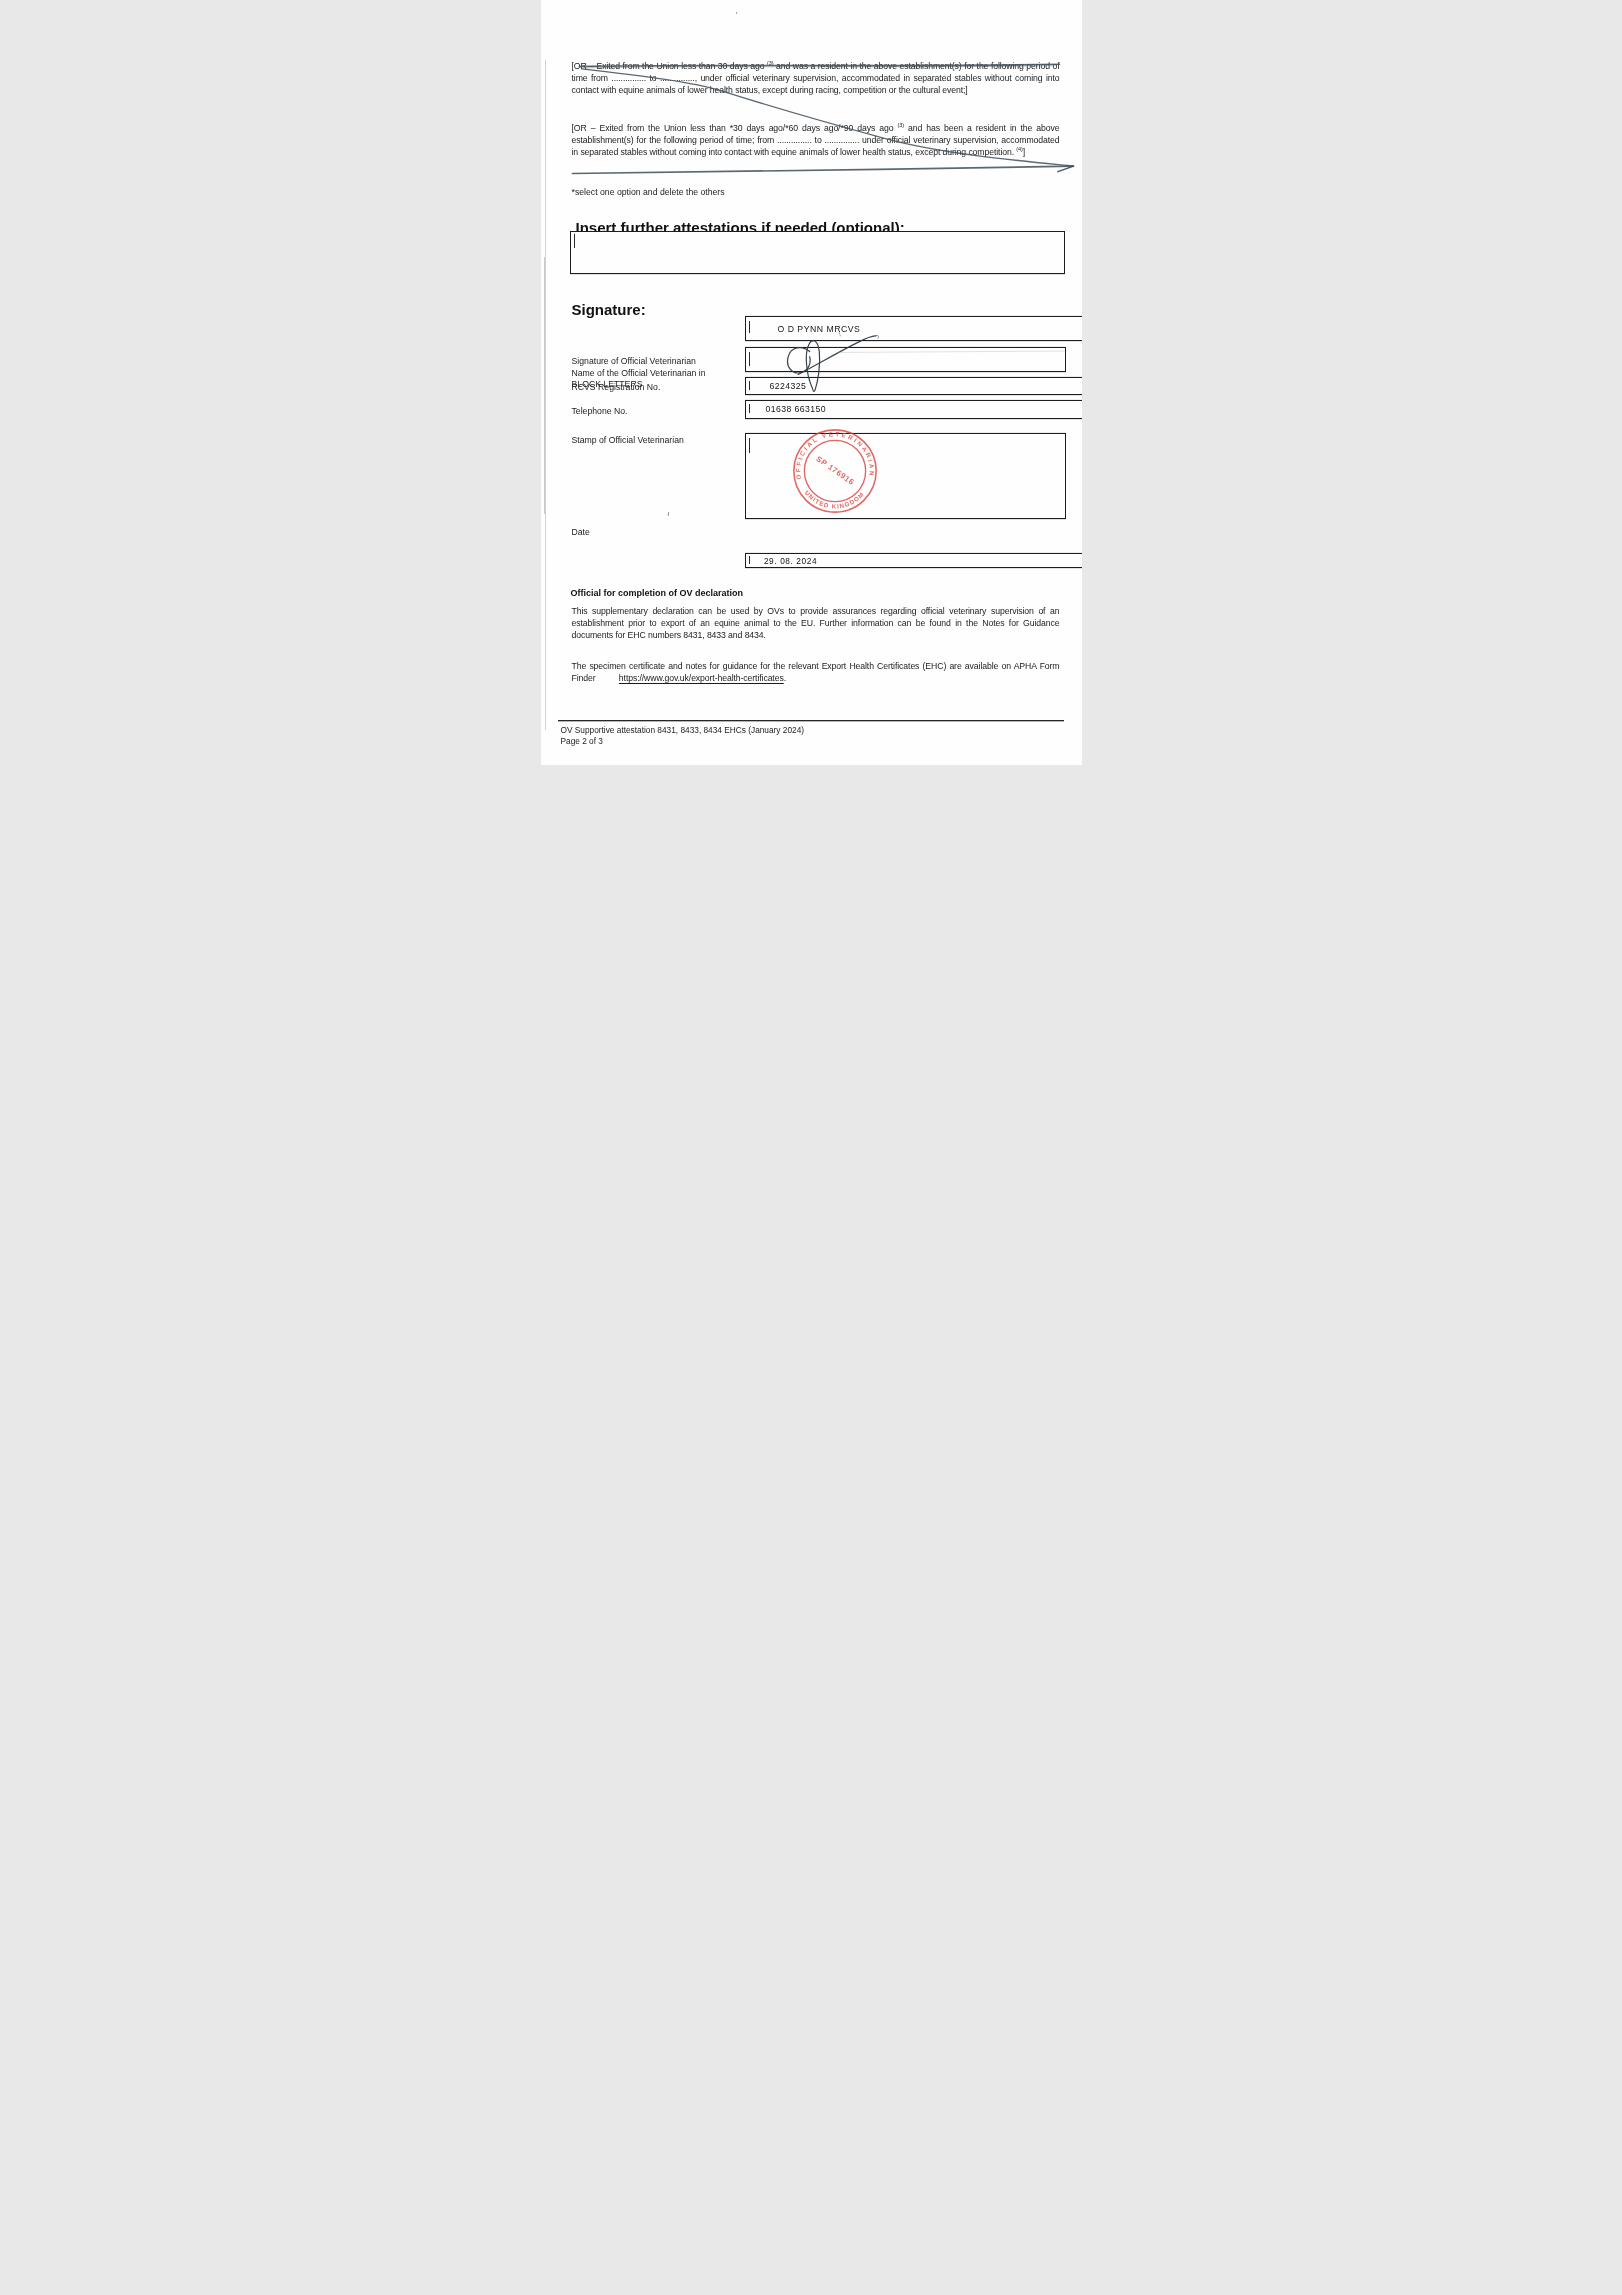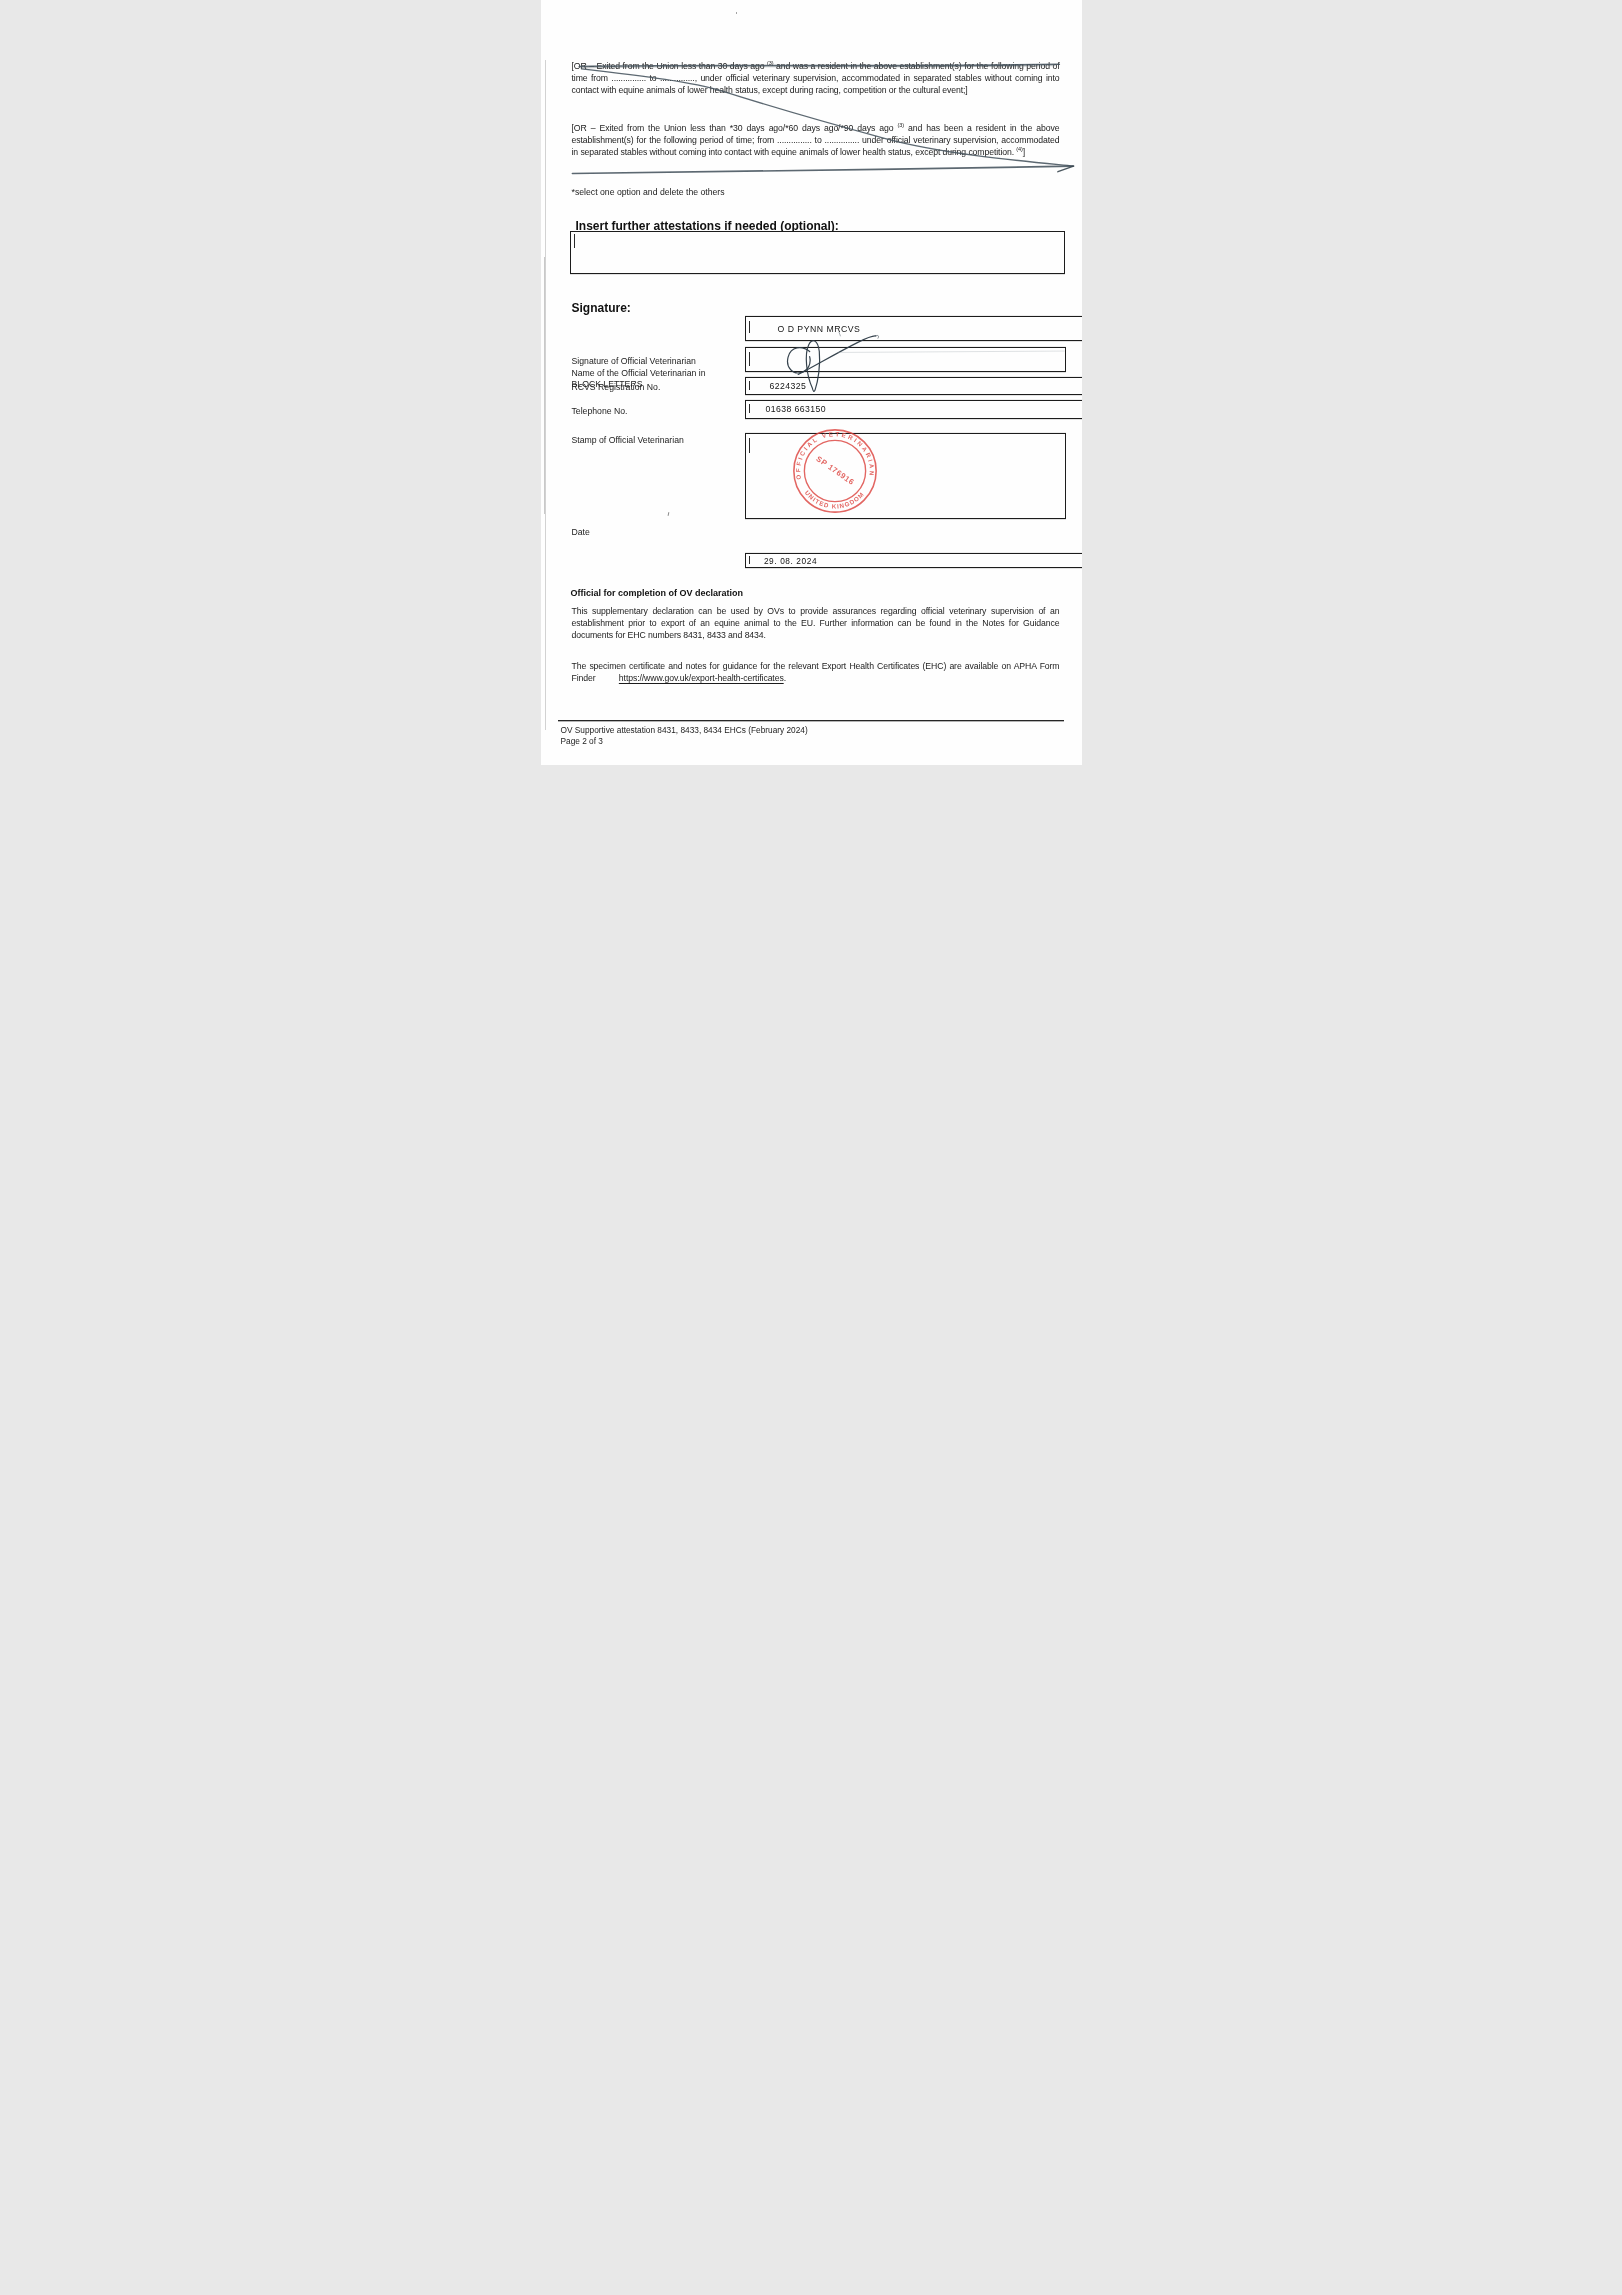--- a/index.html
+++ b/index.html
@@ -8,21 +8,21 @@
     background:#fefefe; overflow:hidden;
     font-family:"Liberation Sans", sans-serif; color:#1e1e1e;
   }
   .abs { position:absolute; }
   .para {
     left:31px; width:488px; text-align:justify;
     font-size:8.7px; line-height:12px; letter-spacing:-0.1px; color:#222;
   }
   .para sup { font-size:5.5px; line-height:0; }
   .note { left:31px; font-size:8.7px; color:#222; }
-  .h-bold { font-weight:bold; font-size:12px; color:#111; }
+  .h-bold { font-weight:bold; font-size:15px; color:#111; }
   .fieldbox {
     position:absolute; left:204px; width:319px;
     border:0.9px solid #1c1c1c;
     border-top-width:1.4px; border-bottom-width:1.4px;
     box-shadow:0 0.5px 0 rgba(90,90,90,.35), 0 -0.5px 0 rgba(120,120,120,.25);
     background:#fefefe; display:flex; align-items:center;
     font-size:8.7px; letter-spacing:0.2px; color:#141414;
   }
   .bigbox {
     position:absolute; left:29px; width:493px; height:41px;
@@ -124,21 +124,21 @@
     <span style="letter-spacing:0.6px;">29. 08. 2024</span>
   </div>
 
   <div class="abs h-bold" style="left:30px; top:588px; font-size:9px;">Official for completion of OV declaration</div>
   <div class="abs para" style="top:605px;">This supplementary declaration can be used by OVs to provide assurances regarding official veterinary supervision of an establishment prior to export of an equine animal to the EU. Further information can be found in the Notes for Guidance documents for EHC numbers 8431, 8433 and 8434.</div>
   <div class="abs para" style="top:660px;">
     <span>The specimen certificate and notes for guidance for the relevant Export Health Certificates (EHC) are available on APHA Form Finder </span><a class="doclink" href="#">https://www.gov.uk/export-health-certificates</a><span>.</span>
   </div>
 
   <div class="abs footer-rule"></div>
-  <div class="abs footer-text" style="top:725px;">OV Supportive attestation 8431, 8433, 8434 EHCs (February 2024)</div>
+  <div class="abs footer-text" style="top:725px;">OV Supportive attestation 8431, 8433, 8434 EHCs (January 2024)</div>
   <div class="abs footer-text" style="top:736px;">Page 2 of 3</div>
 
   <svg class="abs" style="left:0; top:0; pointer-events:none;" width="541" height="765" viewBox="0 0 1178 1667">
     <g fill="none" stroke-linecap="round" stroke-linejoin="round">
 
       <path d="M 83 145 C 350 139, 700 147, 1129 140" stroke="#45535d" stroke-width="3.6" opacity=".88"></path>
       <path d="M 86 148 C 360 142, 720 149, 1120 143" stroke="#2e3a42" stroke-width="1.3" opacity=".55"></path>
 
       <path d="M 88 150 C 230 166, 330 179, 393 198 C 500 232, 650 275, 750 302 C 880 337, 1060 352, 1160 362" stroke="#4a5862" stroke-width="3" opacity=".9"></path>
 

